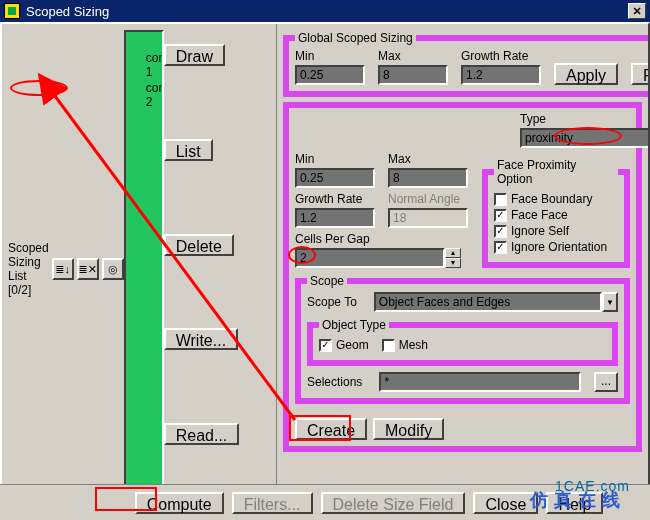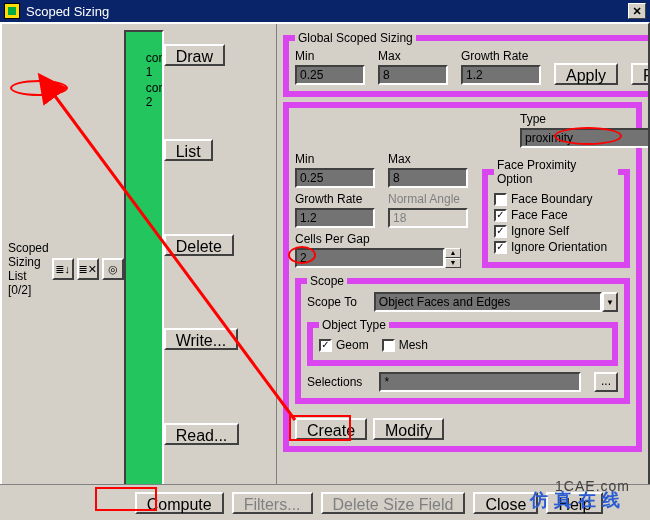--- a/index.html
+++ b/index.html
@@ -138,21 +138,21 @@
     justify-content:center;
   }
   .watermark-text {
     position:absolute; right:24px; bottom:8px;
     font-family: "SimSun","Microsoft YaHei",sans-serif;
     letter-spacing:6px; font-size:18px; font-weight:bold;
   }
   .watermark-text span { color:#2a5bd0; }
   .watermark-url {
     position:absolute; right:20px; bottom:26px;
-    color:#404040; font-size:14px; font-family: Arial;
+    color:#0369a1; font-size:14px; font-family: Arial;
     letter-spacing:1px;
   }
   
   .anno { position:absolute; border:2px solid #f00; pointer-events:none; }
   .anno-ellipse { border-radius:50%; }
   svg.arrow { position:absolute; left:0; top:0; width:650px; height:520px; pointer-events:none; }
   .sel-wrap { position:relative; display:flex; }
   .sel-caret {
     width:16px; height:20px;
     border:2px solid; border-color:#fff #404040 #404040 #fff;

